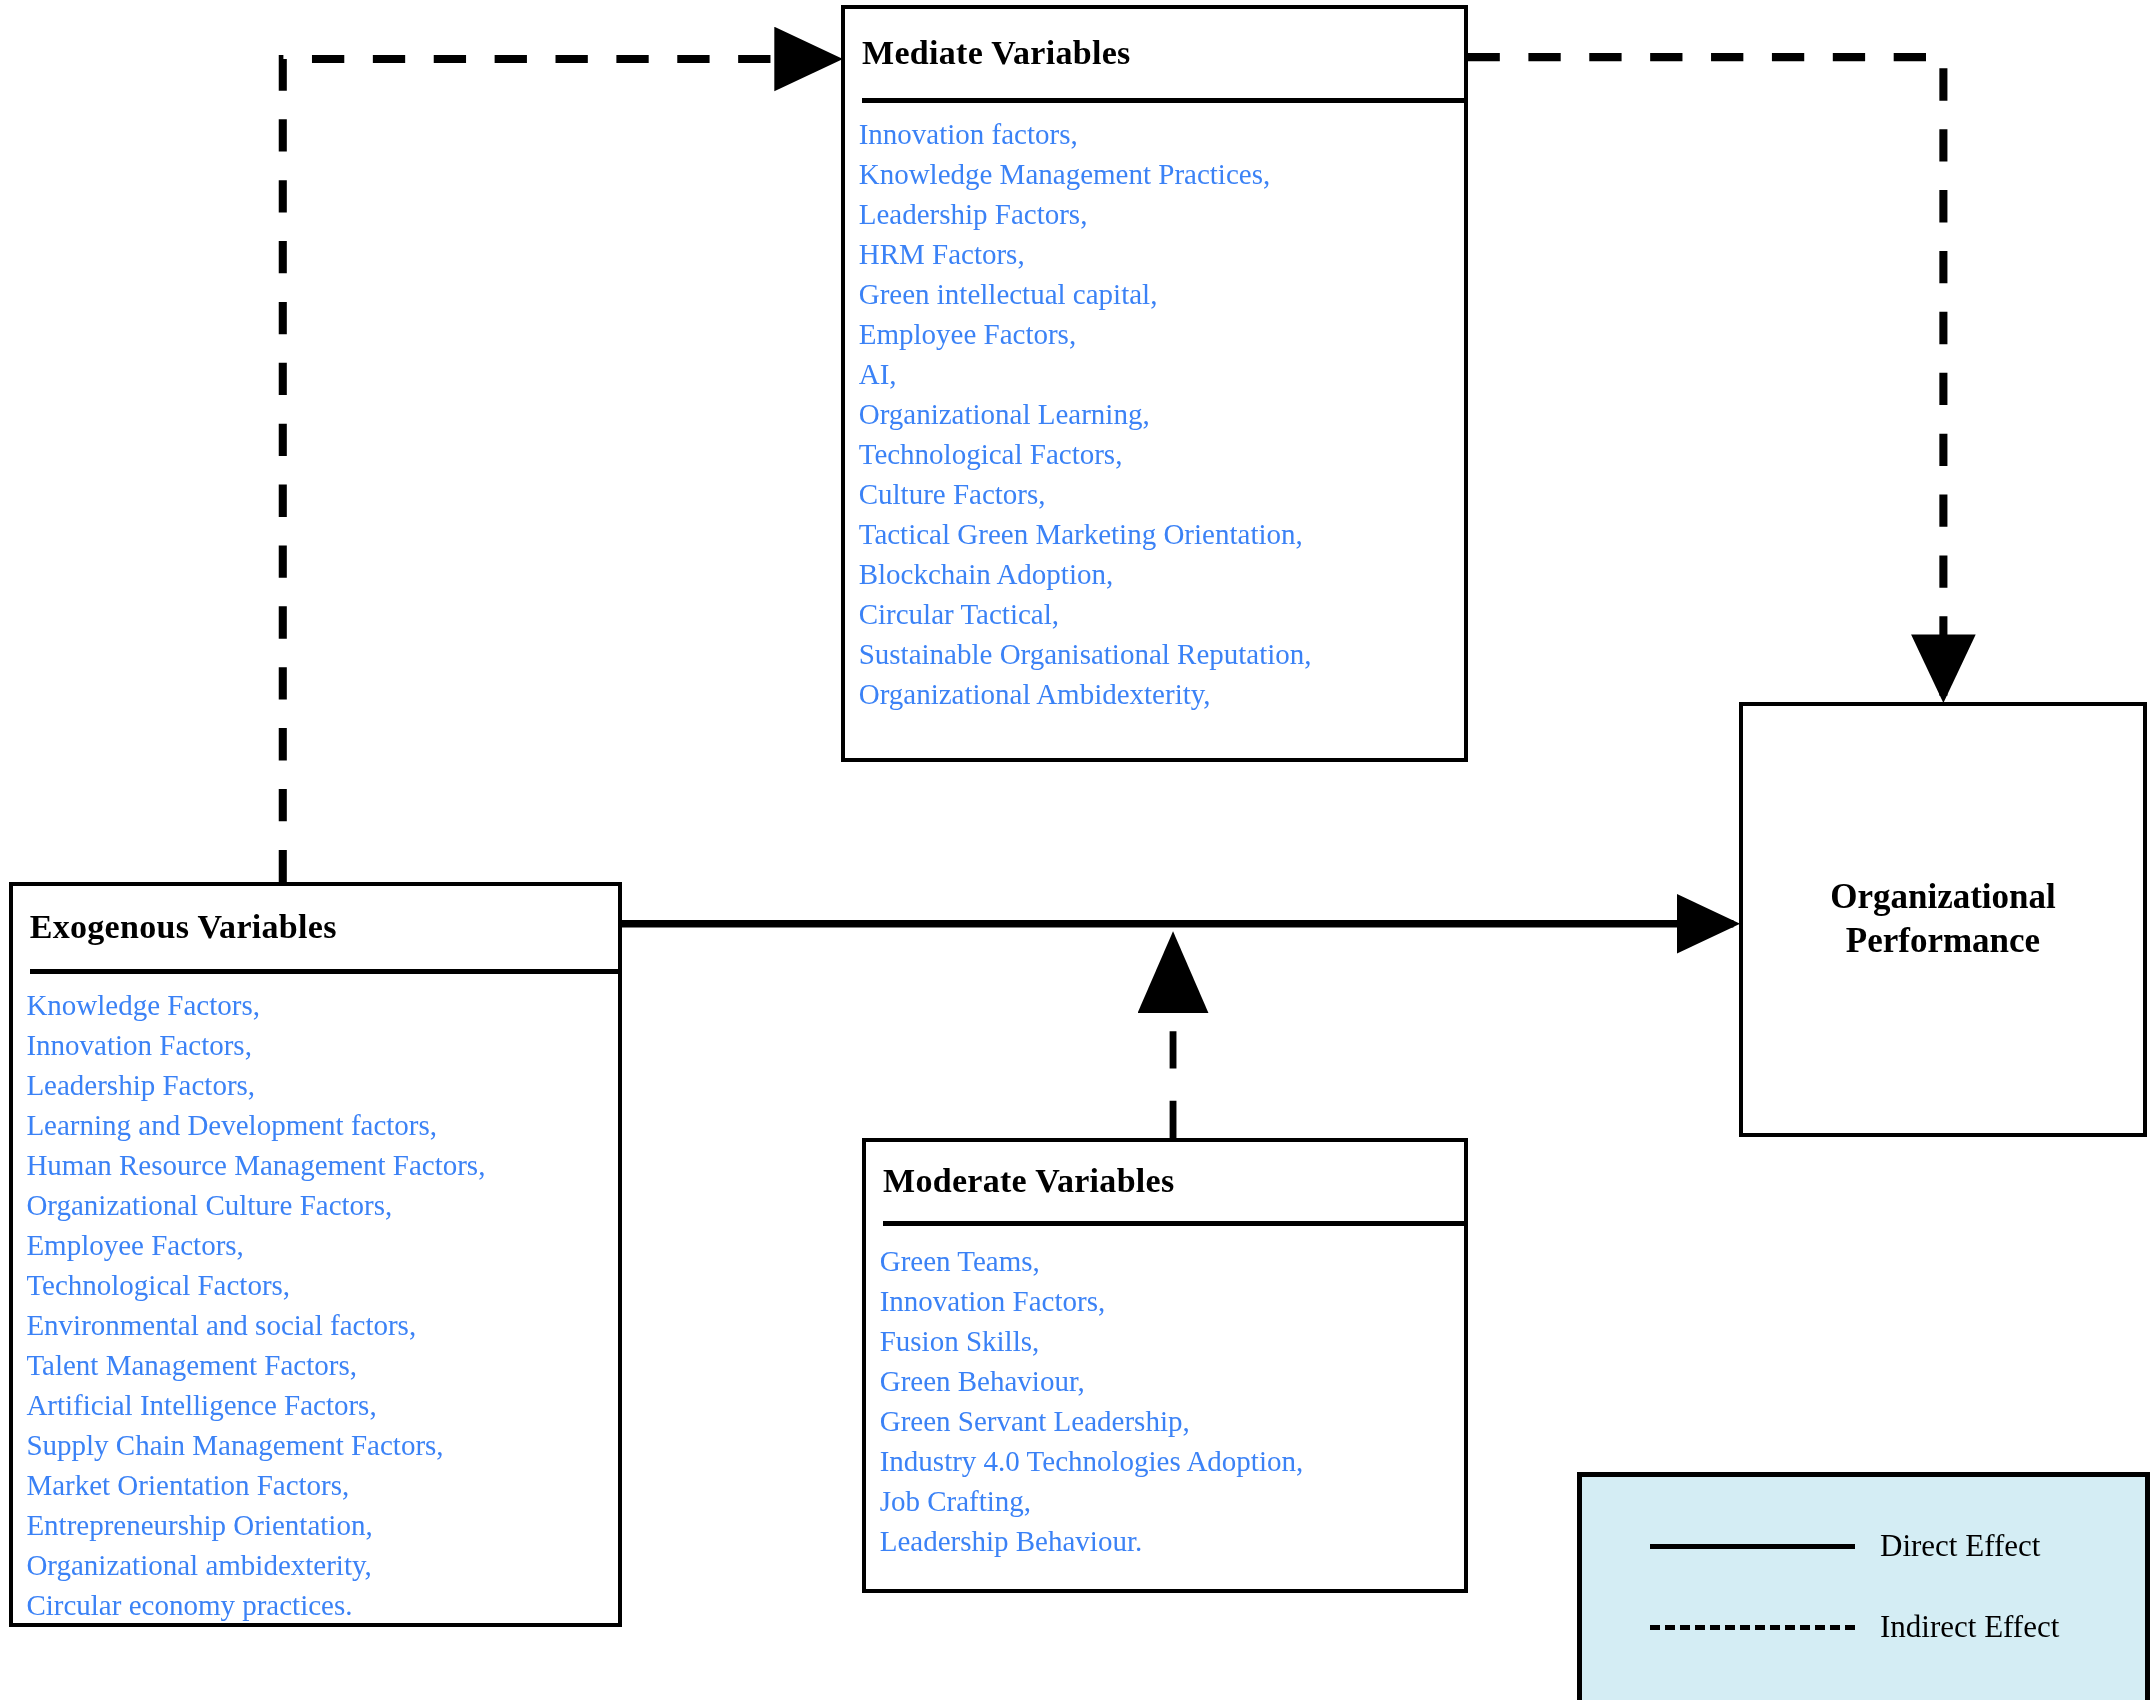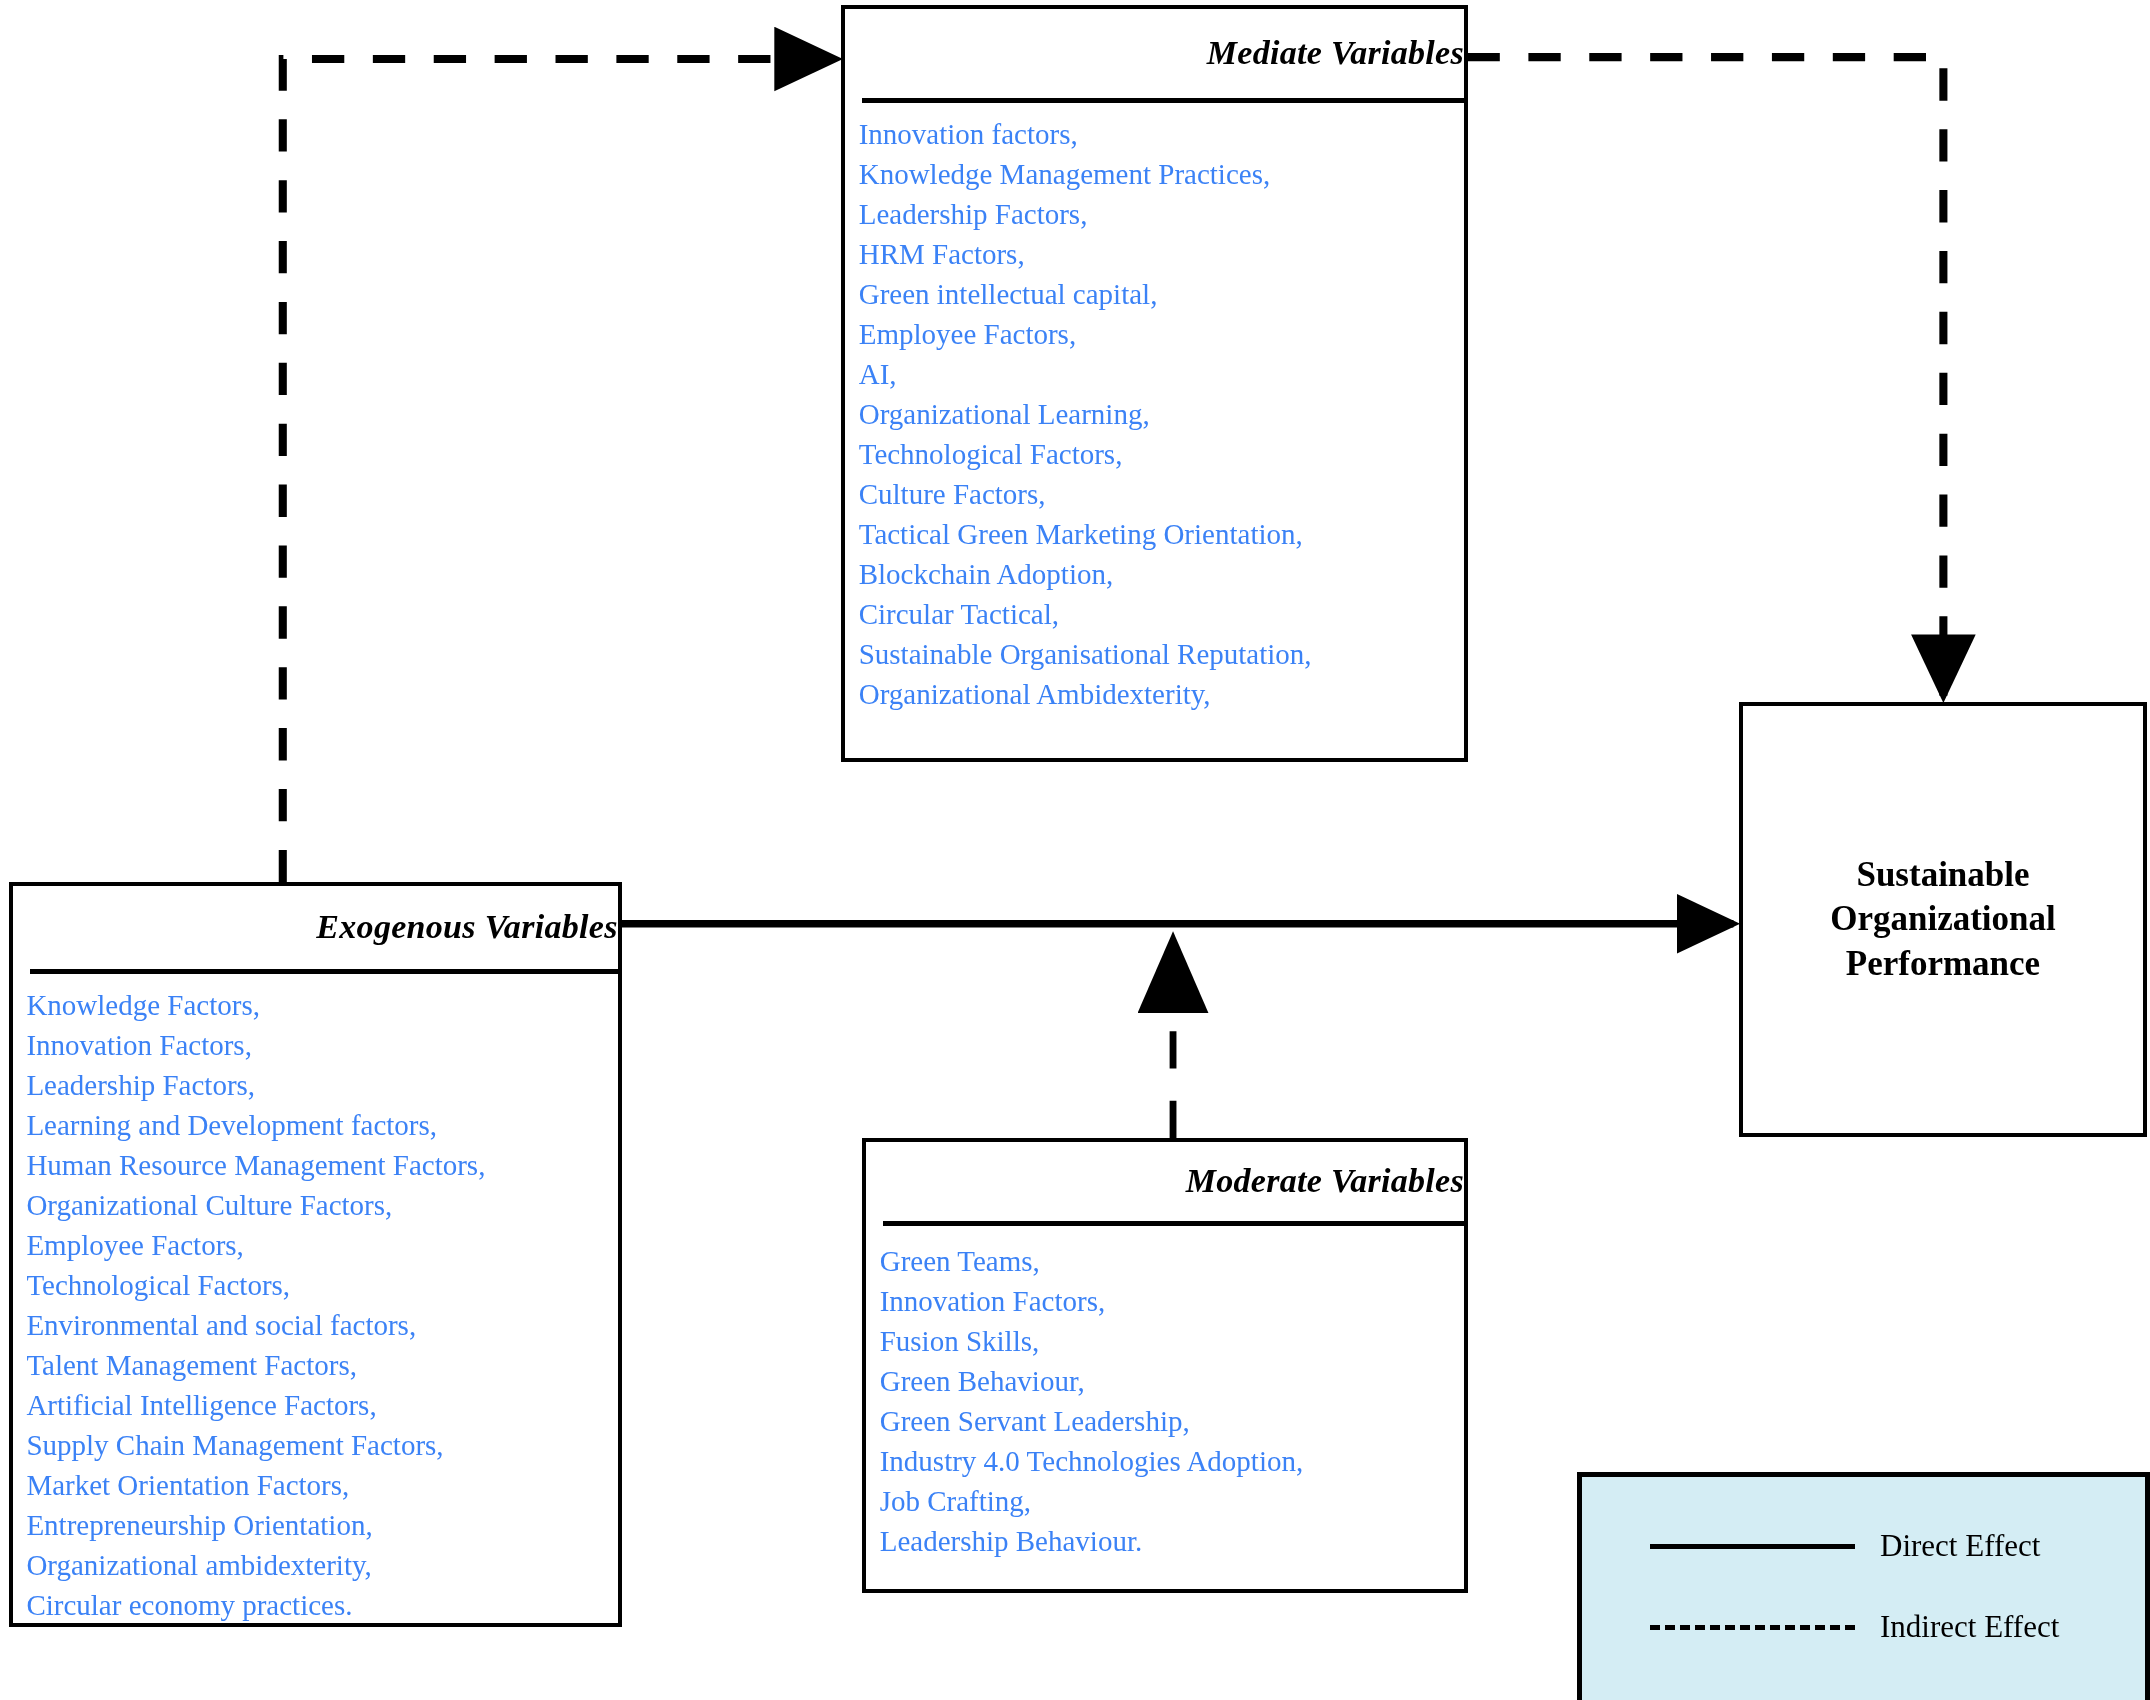--- a/index.html
+++ b/index.html
@@ -23,22 +23,21 @@
   }
   .box-header {
     position: absolute;
     box-sizing: border-box;
     left: 17px;
     right: 0;
     top: 0;
     border-bottom: 5.6px solid #000000;
     display: flex;
     align-items: center;
-    justify-content: flex-end;
-    font-style: italic;
+    justify-content: flex-start;
   }
   .box-title {
     font-weight: bold;
     font-size: 34px;
     letter-spacing: 0.3px;
     color: #000000;
     text-align: center;
     line-height: 1.18;
   }
   .item-list {
@@ -182,21 +181,20 @@
       <div class="list-item">Green Behaviour,</div>
       <div class="list-item">Green Servant Leadership,</div>
       <div class="list-item">Industry 4.0 Technologies Adoption,</div>
       <div class="list-item">Job Crafting,</div>
       <div class="list-item">Leadership Behaviour.</div>
     </div>
   </div>
 
   <div class="box" style="left:1739px; top:702px; width:408px; height:435px;">
     <div class="center-title">
-      <div>Sustainable</div>
       <div>Organizational</div>
       <div>Performance</div>
     </div>
   </div>
 
   <div class="legend-box" style="left:1577px; top:1428px; width:573px; height:246px; background:#d4edf4;margin-top:44px;">
     <div class="legend-row" style="left:68px; top:51px;">
       <span class="legend-sample legend-solid"></span>
       <span class="legend-label">Direct Effect</span>
     </div>

